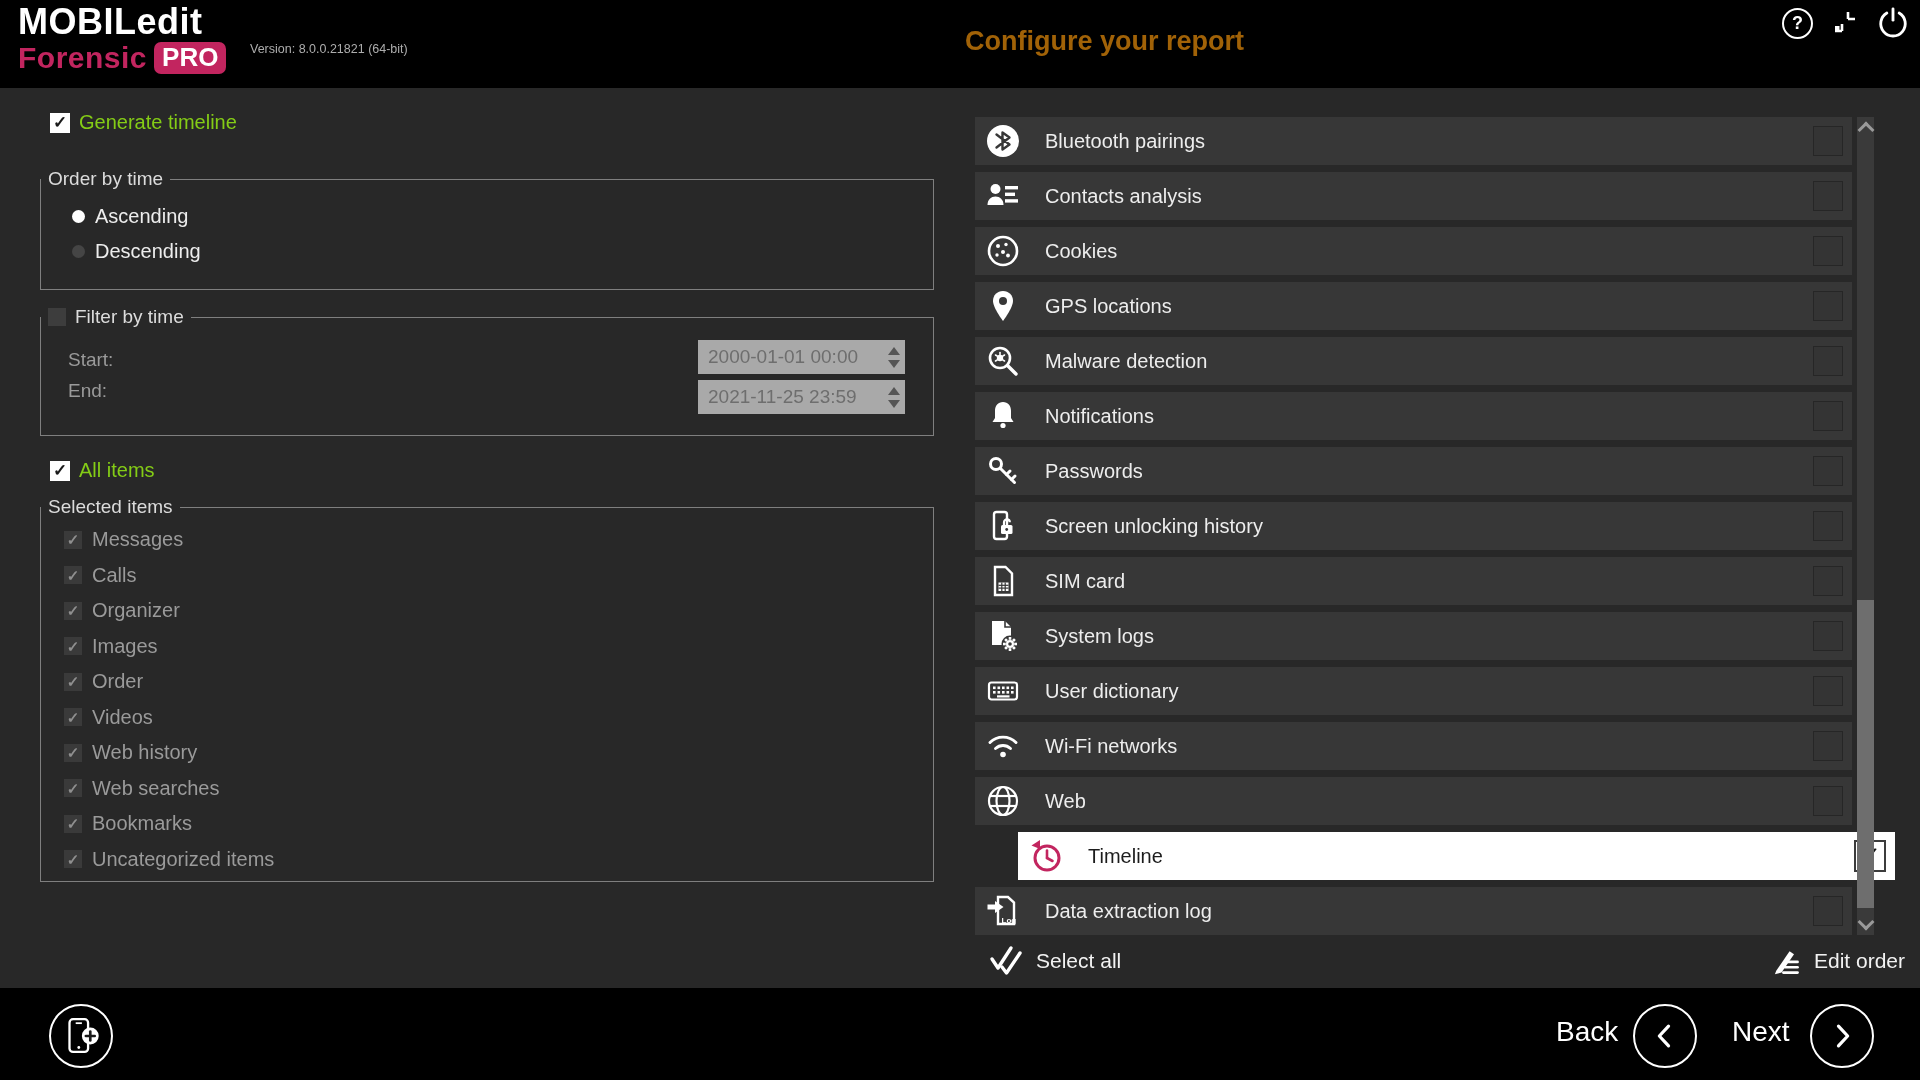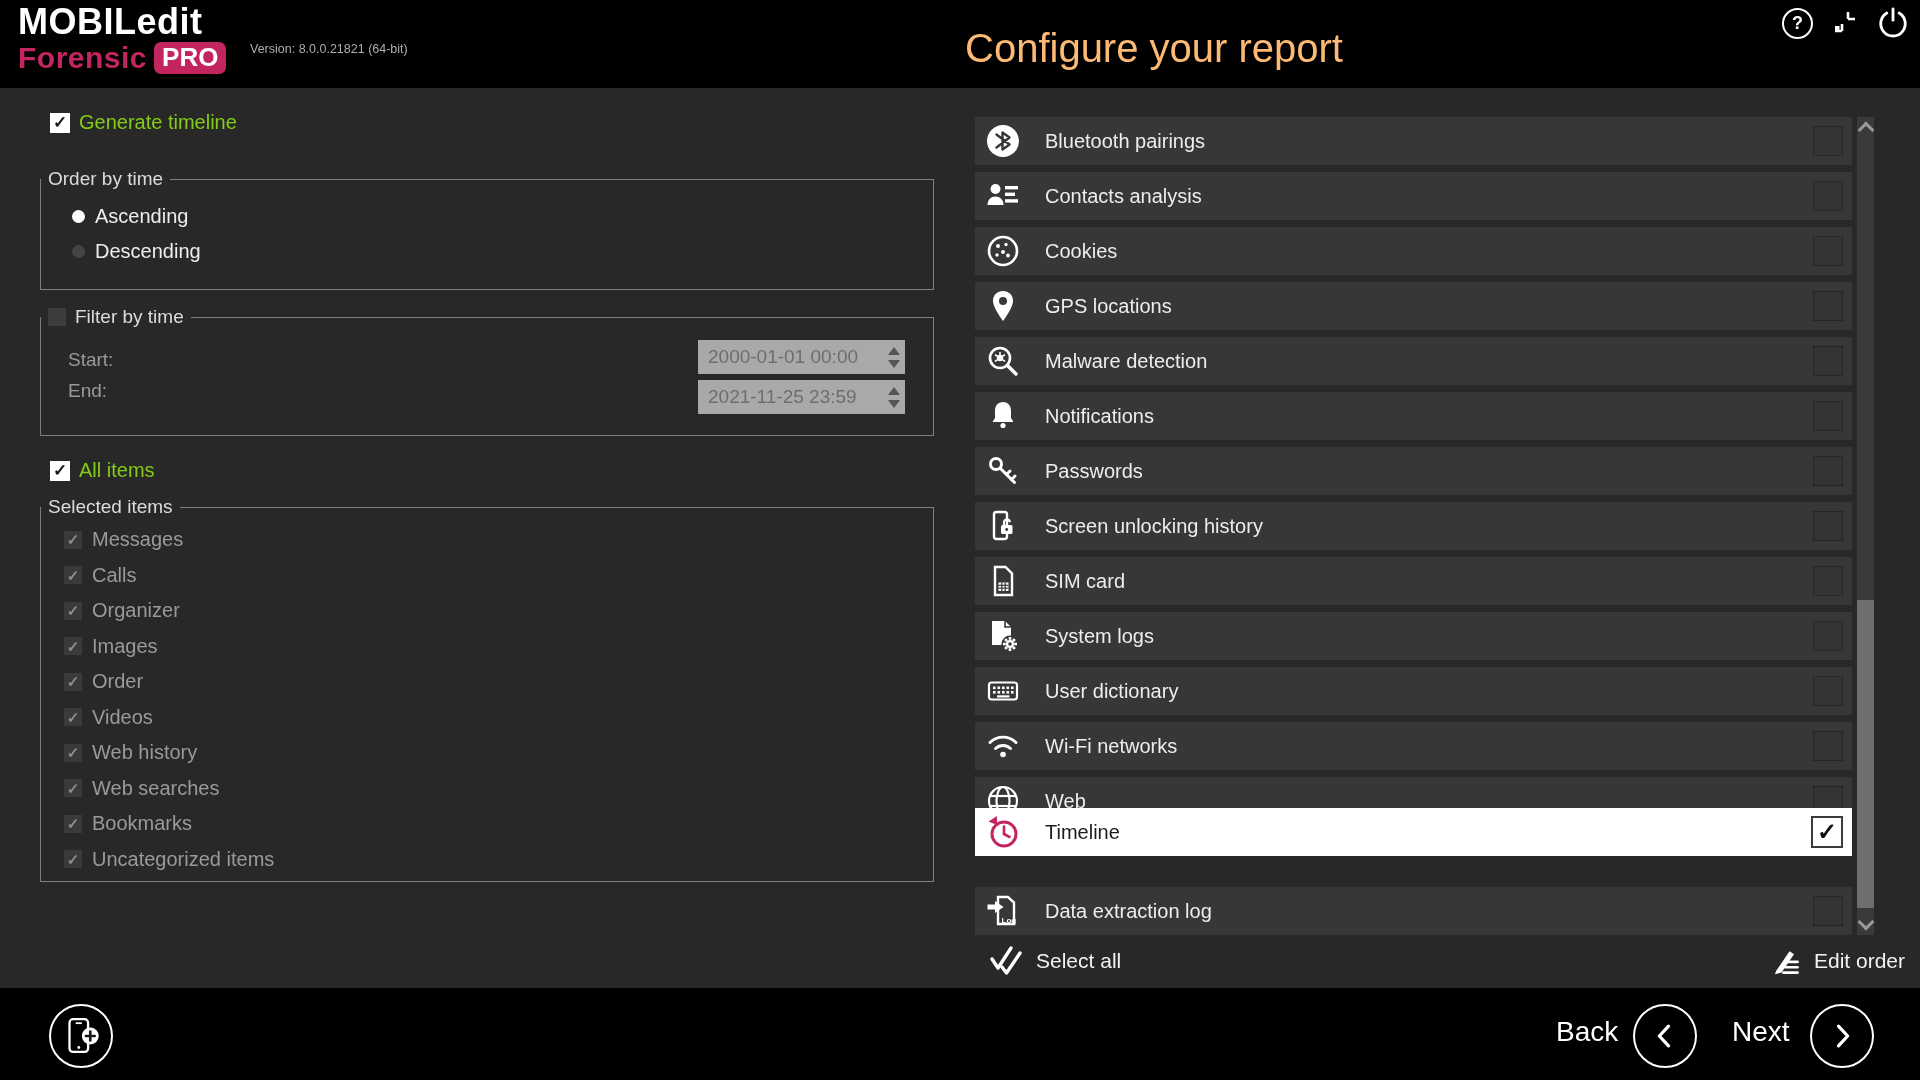--- a/index.html
+++ b/index.html
@@ -7,21 +7,21 @@
   #app{position:relative;width:1920px;height:1080px;background:#282828;}
 
   
   .header{position:absolute;left:0;top:0;width:1920px;height:88px;background:#000;}
   .logo{position:absolute;left:18px;top:4px;line-height:1;}
   .logo-line1{font-size:36px;font-weight:600;color:#fff;letter-spacing:.5px;}
   .logo-line2{margin-top:2px;display:flex;align-items:center;gap:7px;}
   .logo-forensic{font-size:30px;font-weight:600;color:#c2255f;letter-spacing:.5px;}
   .logo-badge{background:#c2255f;color:#fff;font-size:26px;font-weight:700;padding:2px 8px 4px;border-radius:7px;}
   .version{position:absolute;left:250px;top:42px;font-size:12.5px;color:#adadad;}
-  .page-title{position:absolute;left:965px;top:26px;font-size:40px;font-weight:400;color:#fdba74;}
+  .page-title{position:absolute;left:965px;top:26px;font-size:27px;font-weight:700;color:#a16207;}
   .help-btn{position:absolute;left:1782px;top:8px;width:27px;height:27px;border:2.5px solid #fff;border-radius:50%;
     color:#fff;font-size:18px;font-weight:700;display:flex;align-items:center;justify-content:center;cursor:pointer;}
   .win-btn{position:absolute;top:6px;cursor:pointer;}
   .resize-btn{left:1830px;top:10px;}
   .power-btn{left:1876px;}
 
   
   .chk{width:20px;height:20px;background:#fff;display:inline-flex;align-items:center;justify-content:center;
     color:#1a1a1a;font-size:17px;font-weight:700;line-height:1;cursor:pointer;flex:0 0 auto;}
   .chk.unchecked{background:#3d3d3d;}
@@ -395,21 +395,21 @@
               <circle cx="18" cy="18" r="14"></circle>
               <ellipse cx="18" cy="18" rx="6.5" ry="14"></ellipse>
               <line x1="5" y1="13" x2="31" y2="13"></line>
               <line x1="5" y1="23" x2="31" y2="23"></line>
             </g>
           </svg>
         </span>
         <span class="row-label">Web</span>
         <span class="row-checkbox"></span>
       </div>
-      <div class="report-row selected" style="top: 808px;">
+      <div class="report-row selected" style="top: 832px; margin-left: 43px;">
         <span class="row-icon">
           <svg width="36" height="36" viewBox="0 0 36 36">
             <circle cx="19" cy="20" r="12" fill="none" stroke="#c2255f" stroke-width="3"></circle>
             <g stroke="#c2255f" stroke-width="2.6" stroke-linecap="round" fill="none">
               <path d="M19 20v-7.5"></path>
               <path d="M19 20l5.5 3"></path>
             </g>
             <path d="M12 2L3.5 7.5l8.5 3.5z" fill="#c2255f"></path>
           </svg>
         </span>

